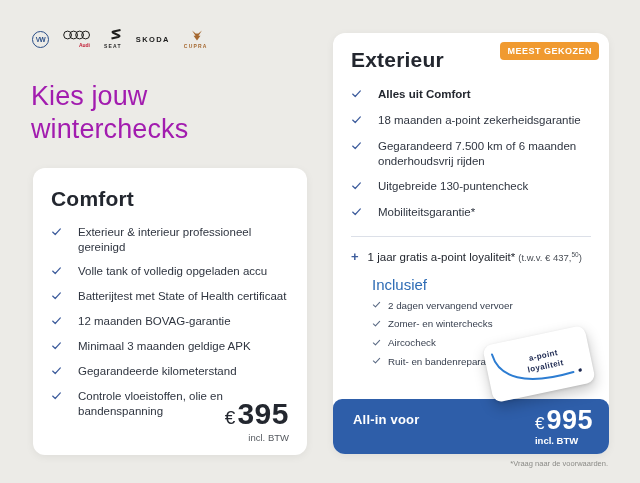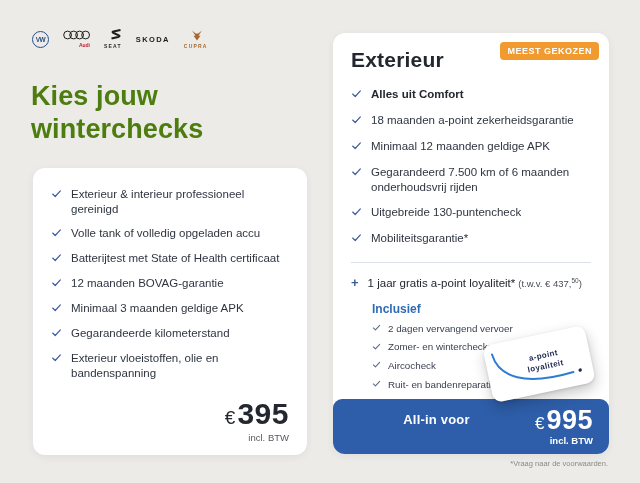--- a/index.html
+++ b/index.html
@@ -11,31 +11,31 @@
   .brand{display:flex;flex-direction:column;align-items:flex-end;}
   .vw-circle{width:15px;height:15px;border:1.6px solid #2A4E87;border-radius:50%;display:flex;align-items:center;justify-content:center;}
   .vw-mono{font-size:6.5px;font-weight:700;color:#2A4E87;letter-spacing:-0.5px;}
   .wordmark{margin-top:2px;font-weight:700;}
   .audi-word{font-size:5px;color:#C11B33;}
   .seat-word{font-size:5px;color:#2a2a2a;letter-spacing:1.2px;}
   .skoda-word{font-size:7.5px;color:#1b1b1b;letter-spacing:1.4px;font-weight:700;}
   .cupra-word{font-size:5px;color:#A5672F;letter-spacing:1.2px;}
 
   
-  .page-title{position:absolute;left:31px;top:80px;margin:0;font-size:27px;line-height:33px;font-weight:700;color:#4d7c0f;letter-spacing:0.1px;}
+  .page-title{position:absolute;left:31px;top:80px;margin:0;font-size:27px;line-height:33px;font-weight:400;color:#a21caf;letter-spacing:0.1px;}
 
   
   .card{position:absolute;background:#fff;border-radius:12px;box-shadow:0 2px 8px rgba(0,0,0,0.06);box-sizing:border-box;}
   .card h2{margin:0;font-size:21px;font-weight:700;color:#23272F;letter-spacing:0.2px;}
 
   .comfort{left:33px;top:168px;width:274px;height:287px;padding:19px 18px;}
   .comfort h2{margin-bottom:14px;}
 
   ul.checklist{list-style:none;margin:0;padding:0;}
-  ul.checklist li{display:flex;gap:9px;margin-bottom:9px;font-size:11.5px;line-height:1.3;color:#2F3540;}
+  ul.checklist li{display:flex;gap:16px;margin-bottom:9px;font-size:11.5px;line-height:1.3;color:#2F3540;}
   ul.checklist li .chk{flex:0 0 auto;margin-top:1px;}
   li.bold span.itm{font-weight:700;color:#23272F;}
 
   .price-block{position:absolute;right:18px;bottom:12px;text-align:right;}
   .price-line .euro{font-size:19px;font-weight:400;color:#23272F;margin-right:2px;}
   .price-line .amount{font-size:30px;font-weight:600;color:#23272F;letter-spacing:0.5px;}
   .price-block .vat{font-size:9.5px;color:#55595f;margin-top:1px;}
 
   .zek{left:333px;top:33px;width:276px;height:421px;padding:12px 16px 0 18px;}
   .zek h2{margin:3px 0 15px;}
@@ -43,35 +43,35 @@
   .zek ul.checklist li{margin-bottom:10px;}
 
   .divider{height:1px;background:#DCE0E8;margin:15px 2px 13px 0;}
 
   .loyalty-row{display:flex;gap:9px;font-size:11.5px;line-height:1.3;}
   .plus{color:#3D5C9C;font-weight:700;font-size:13px;line-height:1;flex:0 0 auto;margin-top:0;}
   .loyalty-title{font-weight:400;color:#23272F;}
   .twv{font-size:9.5px;color:#4A4F57;margin-left:3px;}
   .twv sup{font-size:6.5px;}
 
-  .inclusief{margin:11px 0 7px 21px;color:#2E6CB5;font-size:12px;font-weight:700;}
+  .inclusief{margin:11px 0 7px 21px;color:#2E6CB5;font-size:15px;font-weight:400;}
   ul.sublist{list-style:none;margin:0 0 0 21px;padding:0;}
   ul.sublist li{display:flex;gap:7px;margin-bottom:6px;font-size:9.8px;line-height:1.25;color:#394150;}
   ul.sublist li .chk{flex:0 0 auto;margin-top:0.5px;}
 
   .loyalty-card{position:absolute;left:154px;top:302px;width:104px;height:58px;background:#fff;border-radius:9px;transform:rotate(-12deg);box-shadow:0 6px 14px rgba(0,0,0,0.22),0 1px 3px rgba(0,0,0,0.12);z-index:3;display:flex;align-items:center;justify-content:center;}
   .loyalty-card svg.arc{position:absolute;inset:0;}
   .lc-text{position:relative;text-align:center;font-size:8px;font-weight:700;color:#1E2A52;letter-spacing:0.4px;line-height:1.35;transform:translate(6px,-1px);}
   .lc-text span{display:block;}
 
   .allin{position:absolute;left:0;right:0;bottom:0;height:55px;background:#2E5EA9;border-radius:9px 9px 12px 12px;display:flex;padding:0 16px 0 20px;z-index:2;}
-  .allin-left{flex:1;margin-right:15px;display:flex;flex-direction:column;align-items:center;}
+  .allin-left{flex:1;margin-right:15px;display:flex;}
   .allin-label{margin-top:13px;font-size:13px;font-weight:700;color:#fff;letter-spacing:0.2px;}
   .allin-rule{margin-top:auto;margin-bottom:13px;height:1px;background:rgba(255,255,255,0.9);}
-  .allin-price{text-align:right;margin-top:6px;}
+  .allin-price{margin-top:6px;}
   .allin-price .euro{font-size:17px;font-weight:400;color:#fff;margin-right:2px;}
   .allin-price .amount{font-size:27px;font-weight:700;color:#fff;letter-spacing:0.5px;}
   .allin-price .vat{font-size:9.5px;font-weight:600;color:#fff;margin-top:-1px;}
 
   .fine-print{position:absolute;top:459px;right:32px;font-size:7.5px;color:#8B8B87;}
 </style>
 </head>
 <body>
 
 <div class="canvas">
@@ -104,20 +104,21 @@
       <svg width="22" height="12" viewBox="0 0 24 13">
         <path d="M12 12.5 L8.2 7.2 L10.4 7.2 L6.6 1.6 L11.2 5.4 L12 4 L12.8 5.4 L17.4 1.6 L13.6 7.2 L15.8 7.2 Z" fill="#A5672F"></path>
       </svg>
       <span class="wordmark cupra-word">CUPRA</span>
     </div>
   </div>
 
   <h1 class="page-title"><span>Kies jouw</span><br><span>winterchecks</span></h1>
 
   <section class="card comfort">
+    <h2>Comfort</h2>
     <ul class="checklist">
       <li>
           <span class="chk"><svg width="11" height="11" viewBox="0 0 12 12">
               <path d="M1.8 6.6 L4.6 9.3 L10.2 3.2" fill="none" stroke="#3D5C9C" stroke-width="1.3" stroke-linecap="round" stroke-linejoin="round"></path>
             </svg></span>
           <span class="itm">Exterieur &amp; interieur professioneel gereinigd</span>
         </li>
       <li>
           <span class="chk"><svg width="11" height="11" viewBox="0 0 12 12">
               <path d="M1.8 6.6 L4.6 9.3 L10.2 3.2" fill="none" stroke="#3D5C9C" stroke-width="1.3" stroke-linecap="round" stroke-linejoin="round"></path>
@@ -145,21 +146,21 @@
       <li>
           <span class="chk"><svg width="11" height="11" viewBox="0 0 12 12">
               <path d="M1.8 6.6 L4.6 9.3 L10.2 3.2" fill="none" stroke="#3D5C9C" stroke-width="1.3" stroke-linecap="round" stroke-linejoin="round"></path>
             </svg></span>
           <span class="itm">Gegarandeerde kilometerstand</span>
         </li>
       <li>
           <span class="chk"><svg width="11" height="11" viewBox="0 0 12 12">
               <path d="M1.8 6.6 L4.6 9.3 L10.2 3.2" fill="none" stroke="#3D5C9C" stroke-width="1.3" stroke-linecap="round" stroke-linejoin="round"></path>
             </svg></span>
-          <span class="itm">Exterieur vloeistoffen, olie en bandenspanning</span>
+          <span class="itm">Controle vloeistoffen, olie en bandenspanning</span>
         </li>
     </ul>
     <div class="price-block">
       <div class="price-line"><span class="euro">€</span><span class="amount">395</span></div>
       <div class="vat">incl. BTW</div>
     </div>
   </section>
 
   <section class="card zek">
     <div class="badge">MEEST GEKOZEN</div>
@@ -174,26 +175,20 @@
       <li>
           <span class="chk"><svg width="11" height="11" viewBox="0 0 12 12">
               <path d="M1.8 6.6 L4.6 9.3 L10.2 3.2" fill="none" stroke="#3D5C9C" stroke-width="1.3" stroke-linecap="round" stroke-linejoin="round"></path>
             </svg></span>
           <span class="itm">18 maanden a-point zekerheidsgarantie</span>
         </li>
       <li>
           <span class="chk"><svg width="11" height="11" viewBox="0 0 12 12">
               <path d="M1.8 6.6 L4.6 9.3 L10.2 3.2" fill="none" stroke="#3D5C9C" stroke-width="1.3" stroke-linecap="round" stroke-linejoin="round"></path>
             </svg></span>
-          <span class="itm">Minimaal 12 maanden geldige APK</span>
-        </li>
-      <li>
-          <span class="chk"><svg width="11" height="11" viewBox="0 0 12 12">
-              <path d="M1.8 6.6 L4.6 9.3 L10.2 3.2" fill="none" stroke="#3D5C9C" stroke-width="1.3" stroke-linecap="round" stroke-linejoin="round"></path>
-            </svg></span>
           <span class="itm">Gegarandeerd 7.500 km of 6 maanden onderhoudsvrij rijden</span>
         </li>
       <li>
           <span class="chk"><svg width="11" height="11" viewBox="0 0 12 12">
               <path d="M1.8 6.6 L4.6 9.3 L10.2 3.2" fill="none" stroke="#3D5C9C" stroke-width="1.3" stroke-linecap="round" stroke-linejoin="round"></path>
             </svg></span>
           <span class="itm">Uitgebreide 130-puntencheck</span>
         </li>
       <li>
           <span class="chk"><svg width="11" height="11" viewBox="0 0 12 12">

